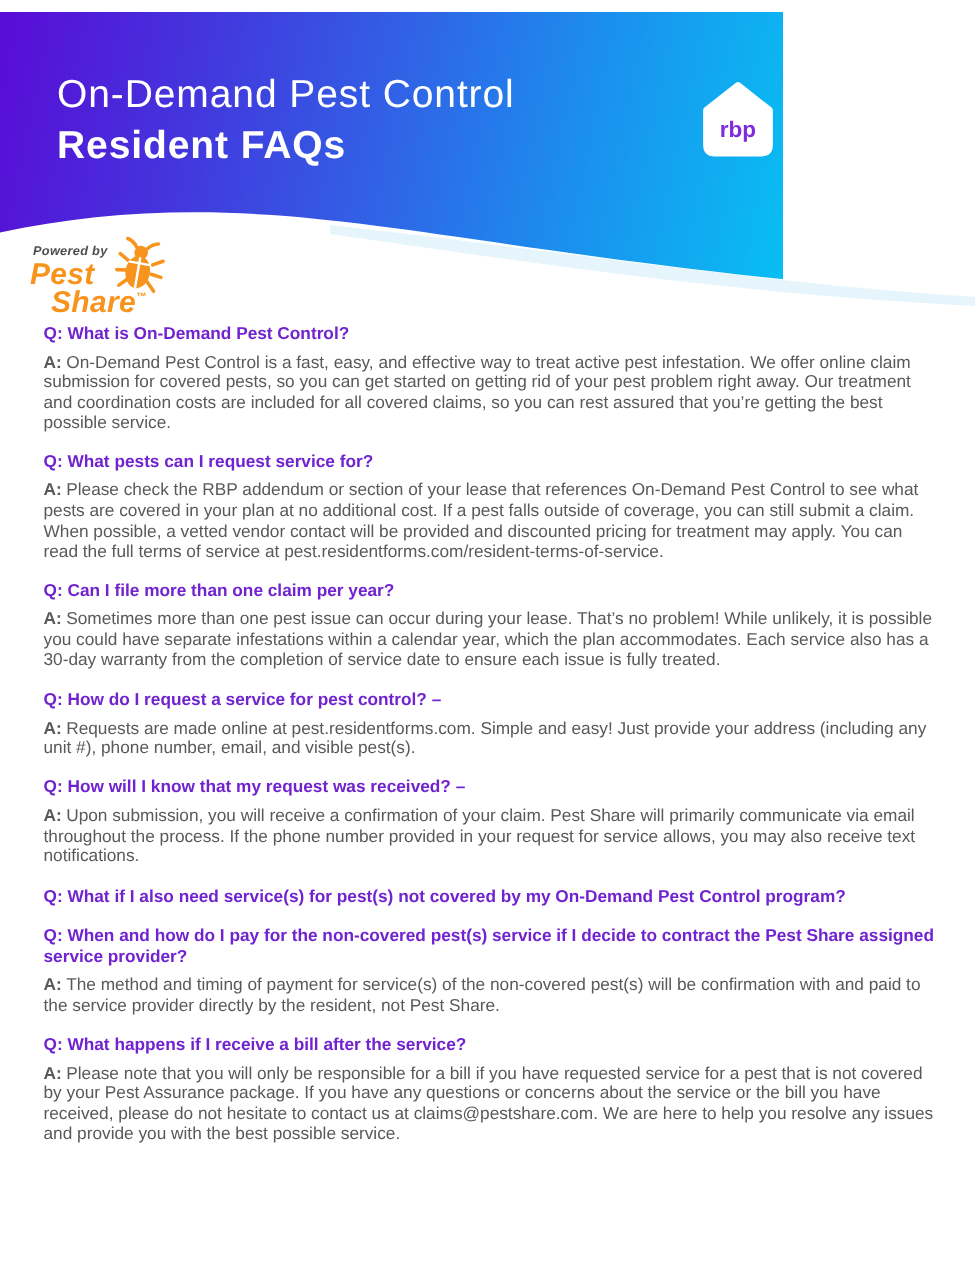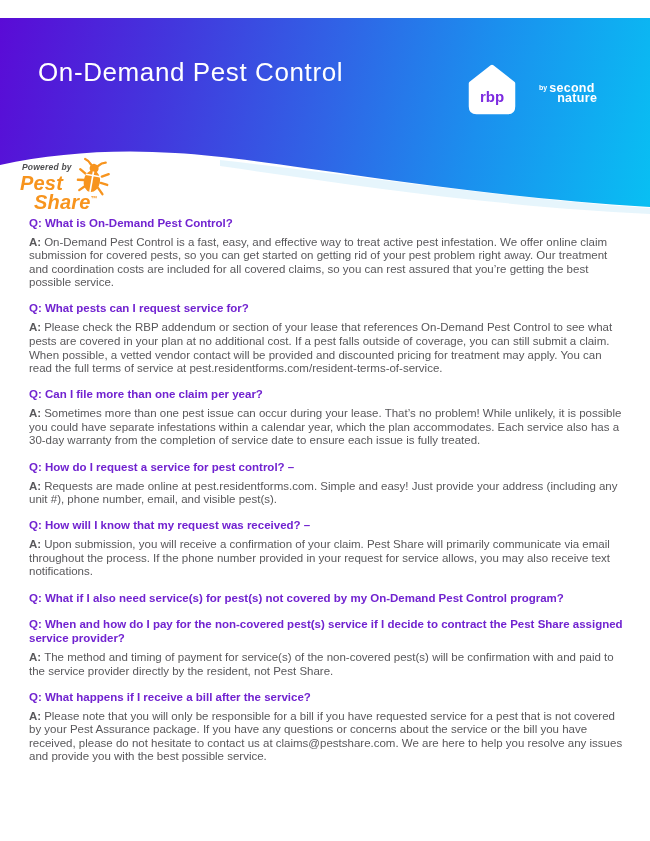--- a/index.html
+++ b/index.html
@@ -5,22 +5,22 @@
   html, body { margin: 0; padding: 0; background: #ffffff; }
   body {
     width: 650px; height: 841px;
     font-family: "Liberation Sans", sans-serif;
     position: relative; overflow: hidden;
   }
   .page { position: relative; width: 650px; height: 841px; background: #ffffff; }
 
   
   .header {
-    position: absolute; top: 18px; left: 0;
-    width: 650px; height: 202px;
+    position: absolute; top: 8px; left: 0;
+    width: 522px; height: 202px;
     background: linear-gradient(102deg, #5a0bd6 0%, #4336dd 25%, #3064e6 50%, #1b8fee 72%, #08c0f3 100%);
   }
   .header-wave { position: absolute; left: 0; bottom: 0; width: 650px; height: 80px; display: block; }
 
   .title-block { position: absolute; left: 38px; top: 39px; color: #ffffff; }
   .title-line1 { font-size: 26px; font-weight: 400; letter-spacing: 0.6px; line-height: 30px; }
   .title-line2 { font-size: 26px; font-weight: 700; letter-spacing: 0.6px; line-height: 30px; margin-top: 4px; }
 
   .brand { position: absolute; left: 466px; top: 45px; display: flex; align-items: center; gap: 12px; }
   .rbp-badge { width: 52px; height: 55px; display: block; }
@@ -51,20 +51,21 @@
   .a-prefix { font-weight: 700; margin-right: 3px; }
 </style>
 </head>
 <body>
 
 <div class="page">
 
   <header class="header">
     <div class="title-block">
       <div class="title-line1">On-Demand Pest Control</div>
+      <div class="title-line2">Resident FAQs</div>
     </div>
 
     <div class="brand">
       <svg class="rbp-badge" viewBox="0 0 104 110">
         <rect x="26" y="30" width="60" height="60" rx="13" fill="#2ed3cc" transform="rotate(45 56 60)"></rect>
         <path d="M52,8 L94,41 L94,87 Q94,98 83,98 L21,98 Q10,98 10,87 L10,41 Z" fill="#ffffff" stroke="#ffffff" stroke-width="9" stroke-linejoin="round"></path>
         <text x="52" y="77" text-anchor="middle" font-size="30" font-weight="bold" fill="#7d2be0">rbp</text>
       </svg>
       <div class="sn">
         <span class="sn-by">by</span>

